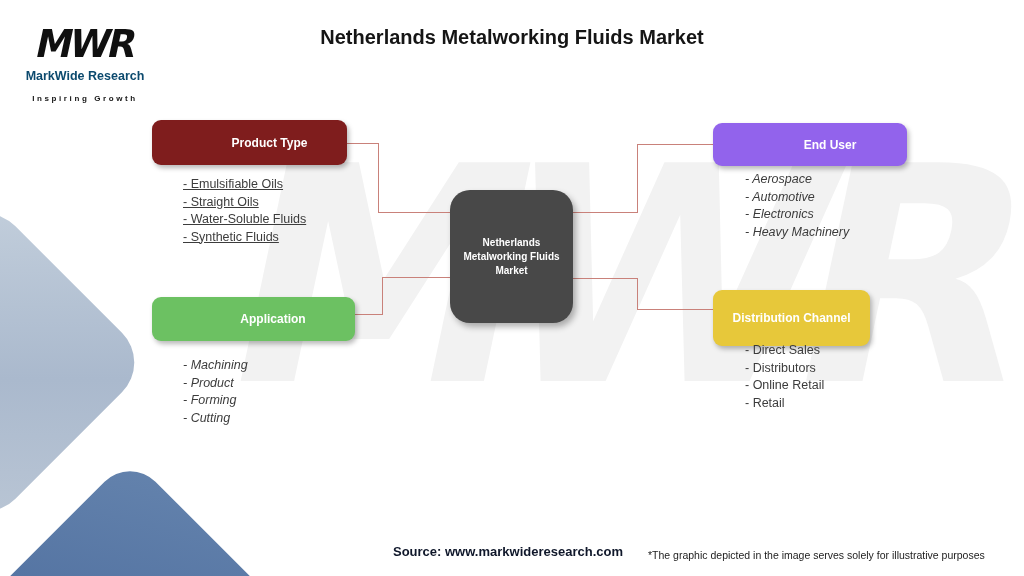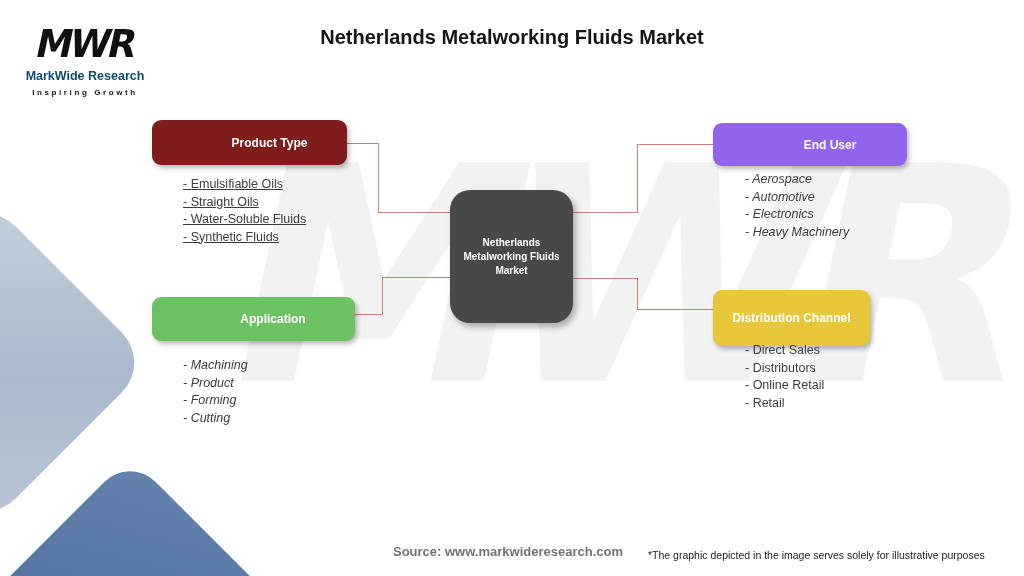--- a/index.html
+++ b/index.html
@@ -28,21 +28,21 @@
     user-select:none;white-space:nowrap;
   }
   
   .logo{left:20px;top:26px;width:130px;text-align:center;z-index:2;}
   .logo-acronym{
     font-family:"DejaVu Sans",sans-serif;font-weight:bold;
     font-size:37px;line-height:38px;letter-spacing:-3px;color:#101010;
     transform:skewX(-12deg) scaleY(1.04);
   }
   .logo-name{font-weight:bold;font-size:12.5px;color:#0c4a6e;margin-top:5px;}
-  .logo-tagline{font-weight:bold;font-size:8px;letter-spacing:2.6px;color:#151515;margin-top:5px;}
+  .logo-tagline{font-weight:bold;font-size:8px;letter-spacing:2.6px;color:#151515;margin-top:11px;}
   .page-title{
     left:50%;top:26px;transform:translateX(-50%);z-index:2;
     font-size:20px;font-weight:bold;color:#151515;white-space:nowrap;
   }
   
   .node{
     z-index:2;border-radius:9px;color:#ffffff;font-weight:bold;
     display:flex;align-items:center;justify-content:center;text-align:center;
     box-shadow:2px 3px 5px rgba(0,0,0,0.28);font-size:12px;
   }
@@ -55,21 +55,21 @@
     font-size:10px;line-height:14px;padding:0 2px;box-sizing:border-box;
     box-shadow:3px 4px 6px rgba(0,0,0,0.3);
   }
   .item-list{z-index:2;font-size:12.5px;line-height:17.5px;color:#3c3c3c;}
   .list-product{left:183px;top:176px;text-decoration:underline;}
   .list-enduser{left:745px;top:171px;font-style:italic;}
   .list-application{left:183px;top:357px;font-style:italic;}
   .list-distribution{left:745px;top:342px;}
   .seg{z-index:1;background:#c9817a;}
   
-  .source-note{left:393px;top:544px;z-index:2;font-size:13px;font-weight:bold;color:#737373;white-space:nowrap;}
+  .source-note{left:393px;top:544px;z-index:2;font-size:13px;font-weight:bold;color:#0f172a;white-space:nowrap;}
   .disclaimer{left:648px;top:549px;z-index:2;font-size:10.5px;color:#1c1c1c;white-space:nowrap;}
 </style>
 </head>
 <body>
 
 <div class="bg-layer">
   <div class="diamond diamond-light"></div>
   <div class="diamond diamond-dark"></div>
   <div class="watermark">MWR</div>
 </div>

